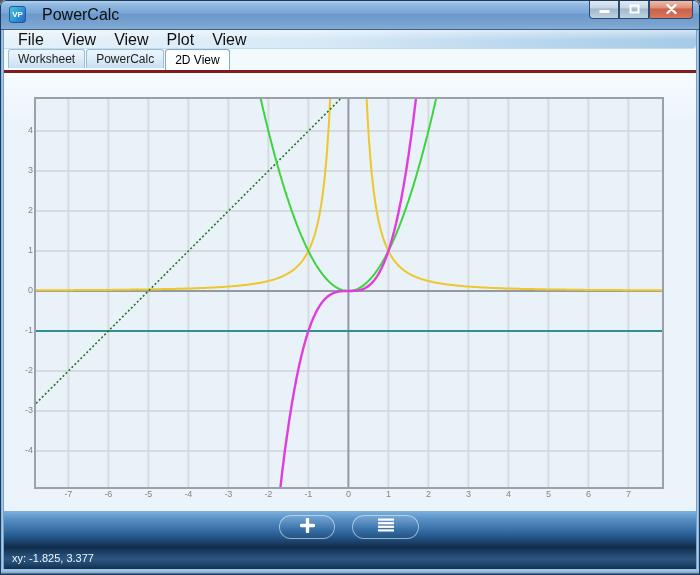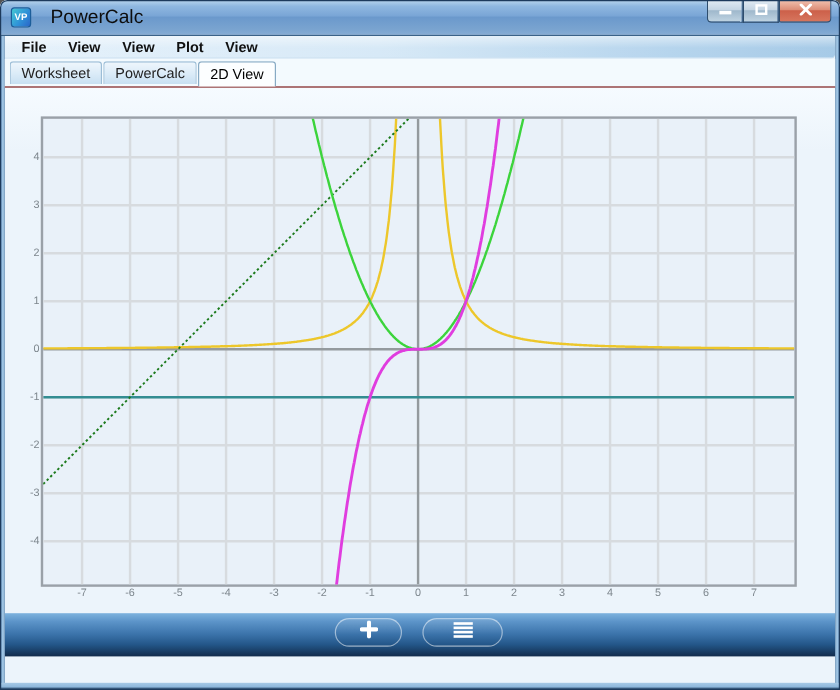--- a/index.html
+++ b/index.html
@@ -40,27 +40,27 @@
   }
   
   .menubar{
     position:absolute;left:4px;right:4px;top:30px;height:19px;
     background:linear-gradient(180deg,rgba(255,255,255,.55) 0%,rgba(255,255,255,.1) 55%),
                linear-gradient(90deg,#e3f0fa 0%,#d3e7f6 45%,#aed0eb 80%,#9cc4e4 100%);
     border-bottom:1px solid #c4dcef;border-radius:0 0 4px 0;
     display:flex;align-items:center;padding-left:5px;box-sizing:border-box;
   }
   .menu-item{
-    font-size:12px;color:#111;padding:0 9px;height:19px;line-height:19px;cursor:default;font-weight:bold;
+    font-size:16px;color:#111;padding:0 9px;height:19px;line-height:19px;cursor:default;
   }
   
   .tabstrip{
     position:absolute;left:4px;right:4px;top:49px;height:24px;
-    background:#f3fafe;border-bottom:1px solid #7f1d1d;box-sizing:border-box;
-    display:flex;align-items:center;padding-left:4px;
+    background:#f3fafe;border-bottom:3px solid #7f1d1d;box-sizing:border-box;
+    display:flex;align-items:flex-start;padding-left:4px;
   }
   .tab{
     font-size:12px;color:#222;height:19px;line-height:18px;box-sizing:border-box;
     padding:0 9px;margin-right:1px;cursor:pointer;
     background:linear-gradient(180deg,#eef6fc 0%,#dcecf8 50%,#c8e0f2 100%);
     border:1px solid #9cbdd6;border-bottom:none;border-radius:3px 3px 0 0;
   }
   .tab.active{
     height:21px;line-height:20px;background:#fcfeff;color:#000;
     border:1px solid #87aac4;border-bottom:none;position:relative;z-index:2;
@@ -201,20 +201,23 @@
         <svg width="18" height="14" viewBox="0 0 18 14">
           <rect x="1" y="0.5" width="16" height="2.2" fill="#ffffff"></rect>
           <rect x="1" y="4.1" width="16" height="2.2" fill="#ffffff"></rect>
           <rect x="1" y="7.7" width="16" height="2.2" fill="#ffffff"></rect>
           <rect x="1" y="11.3" width="16" height="2.2" fill="#ffffff"></rect>
         </svg>
       </span>
     </div>
   </div>
 
+  <div class="statusbar">
+    <span>xy: -1.825, 3.377</span>
+  </div>
 
   <div class="border-left"></div>
   <div class="border-right"></div>
   <div class="border-bottom"></div>
 
   <div class="titlebar">
     <div class="app-icon">VP</div>
     <span class="window-title">PowerCalc</span>
   </div>
   <div class="winbtns">

